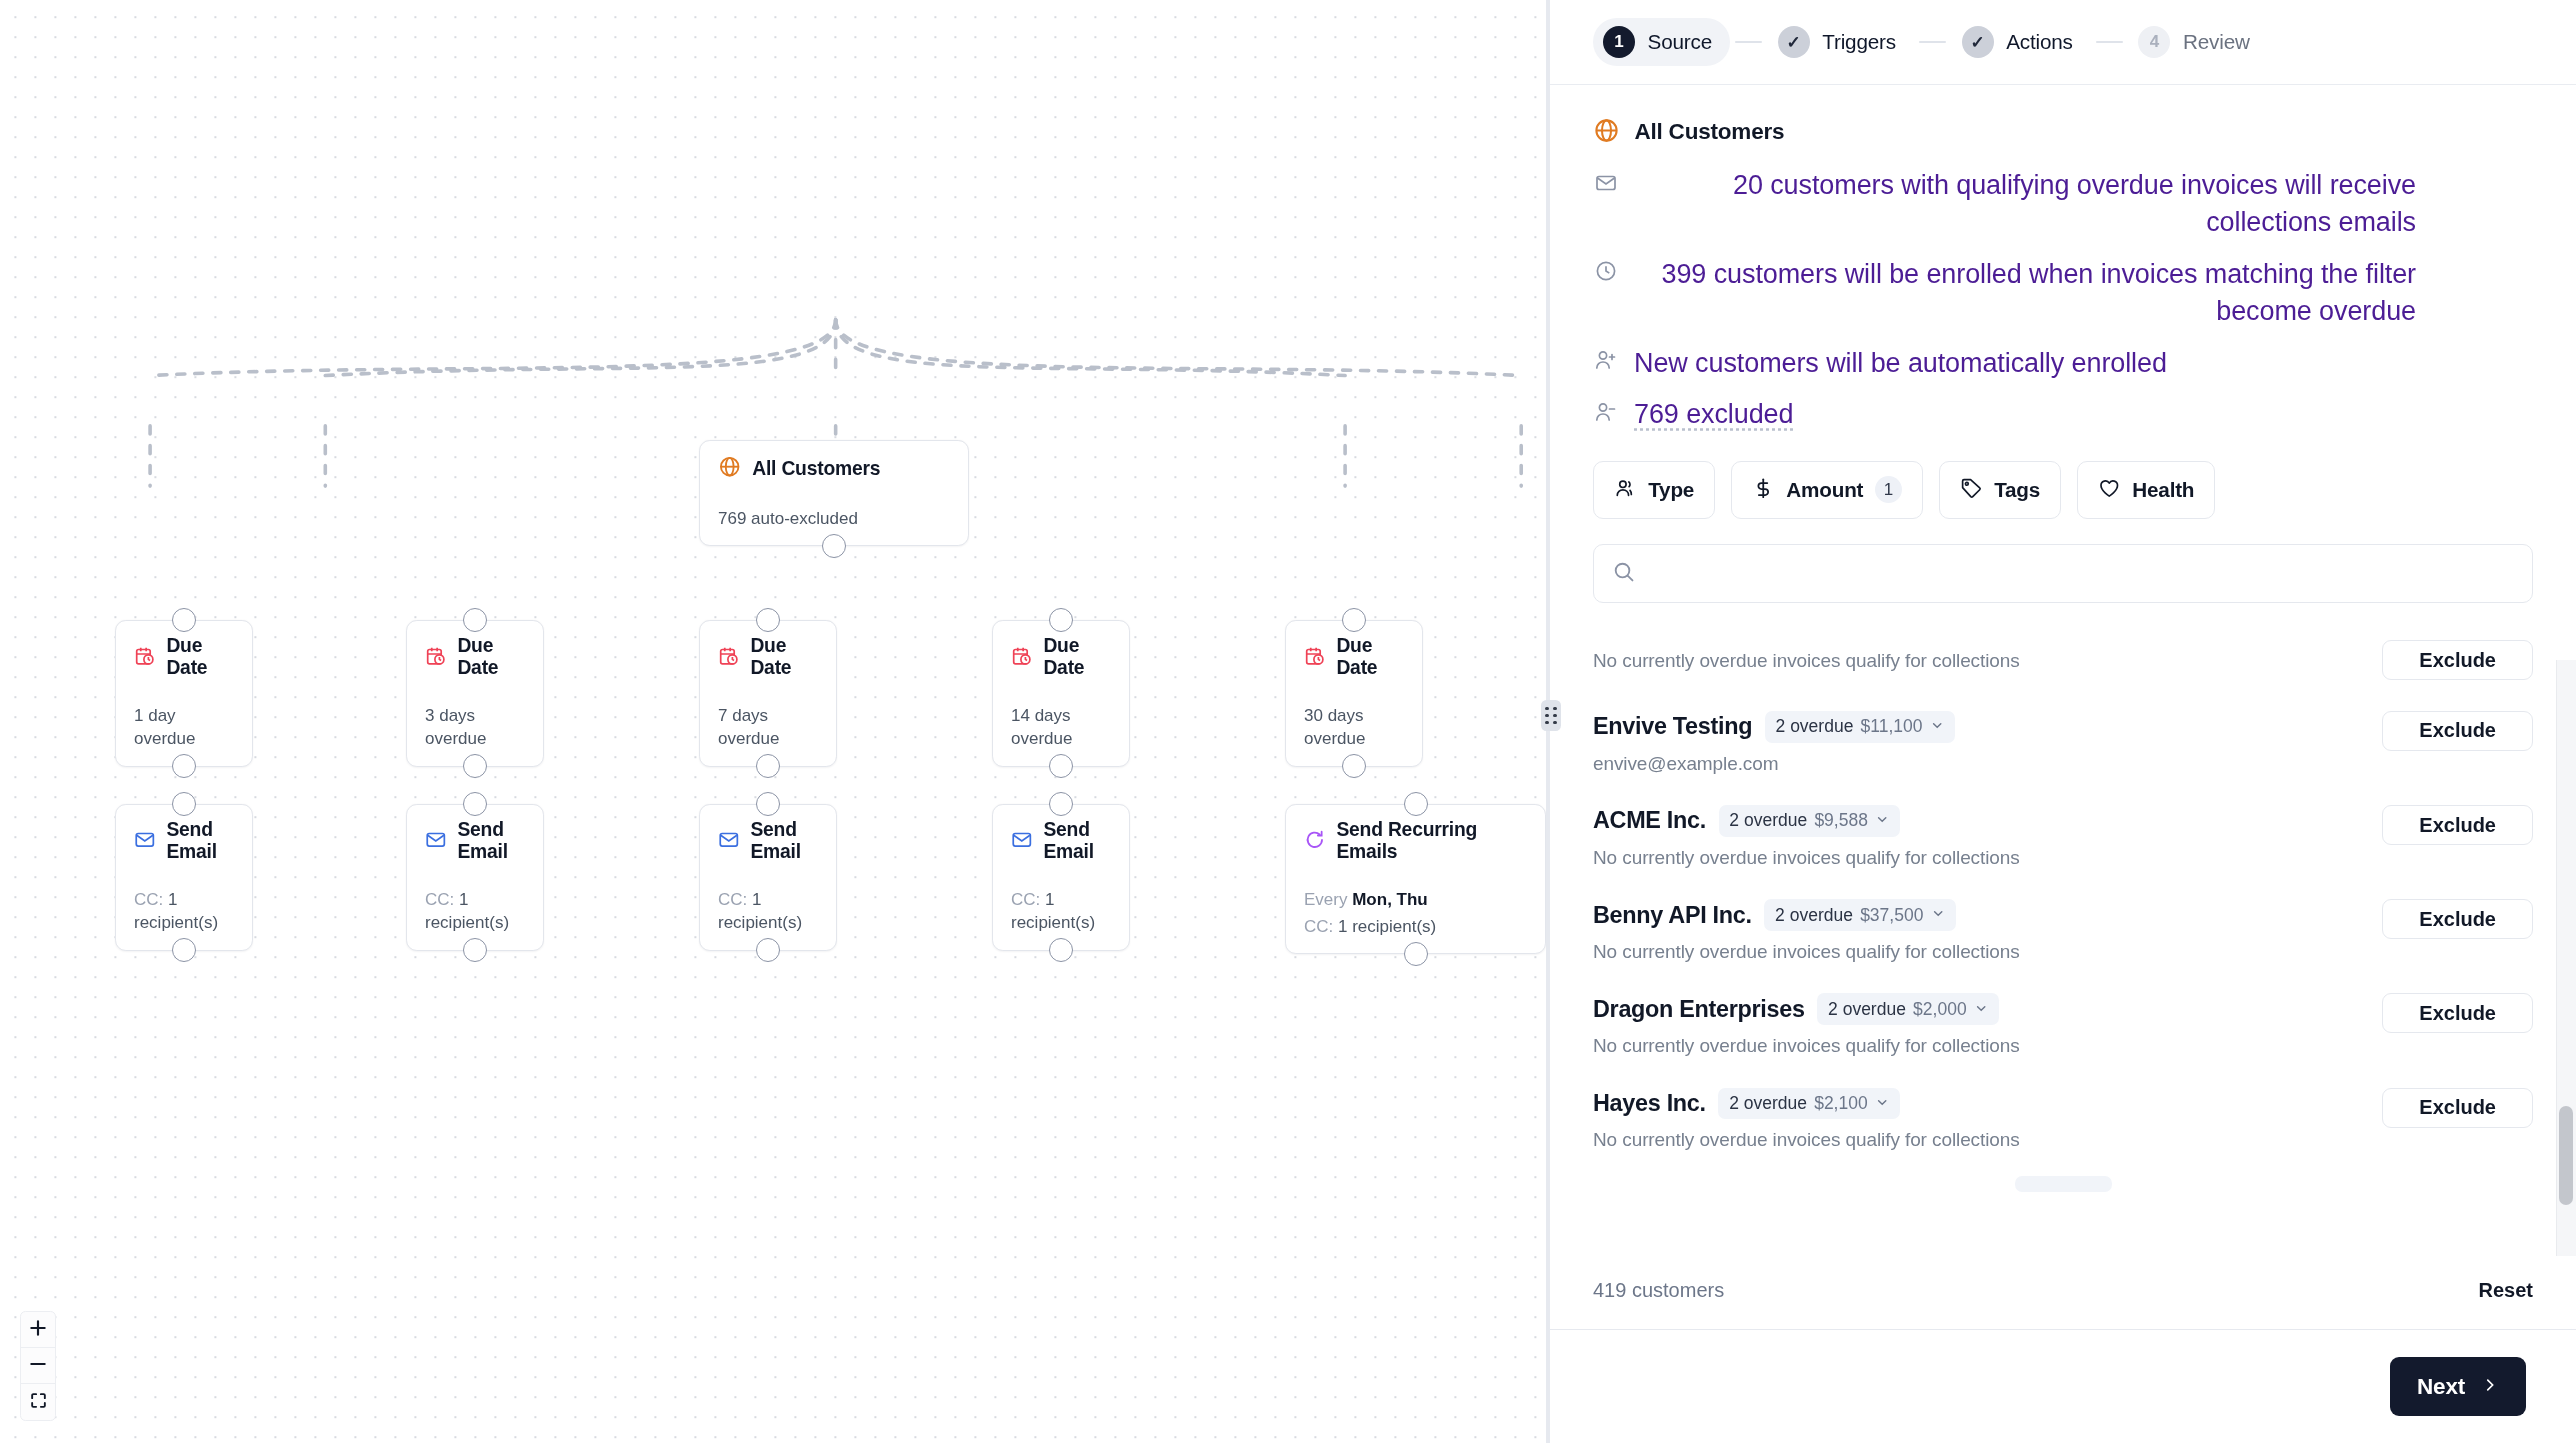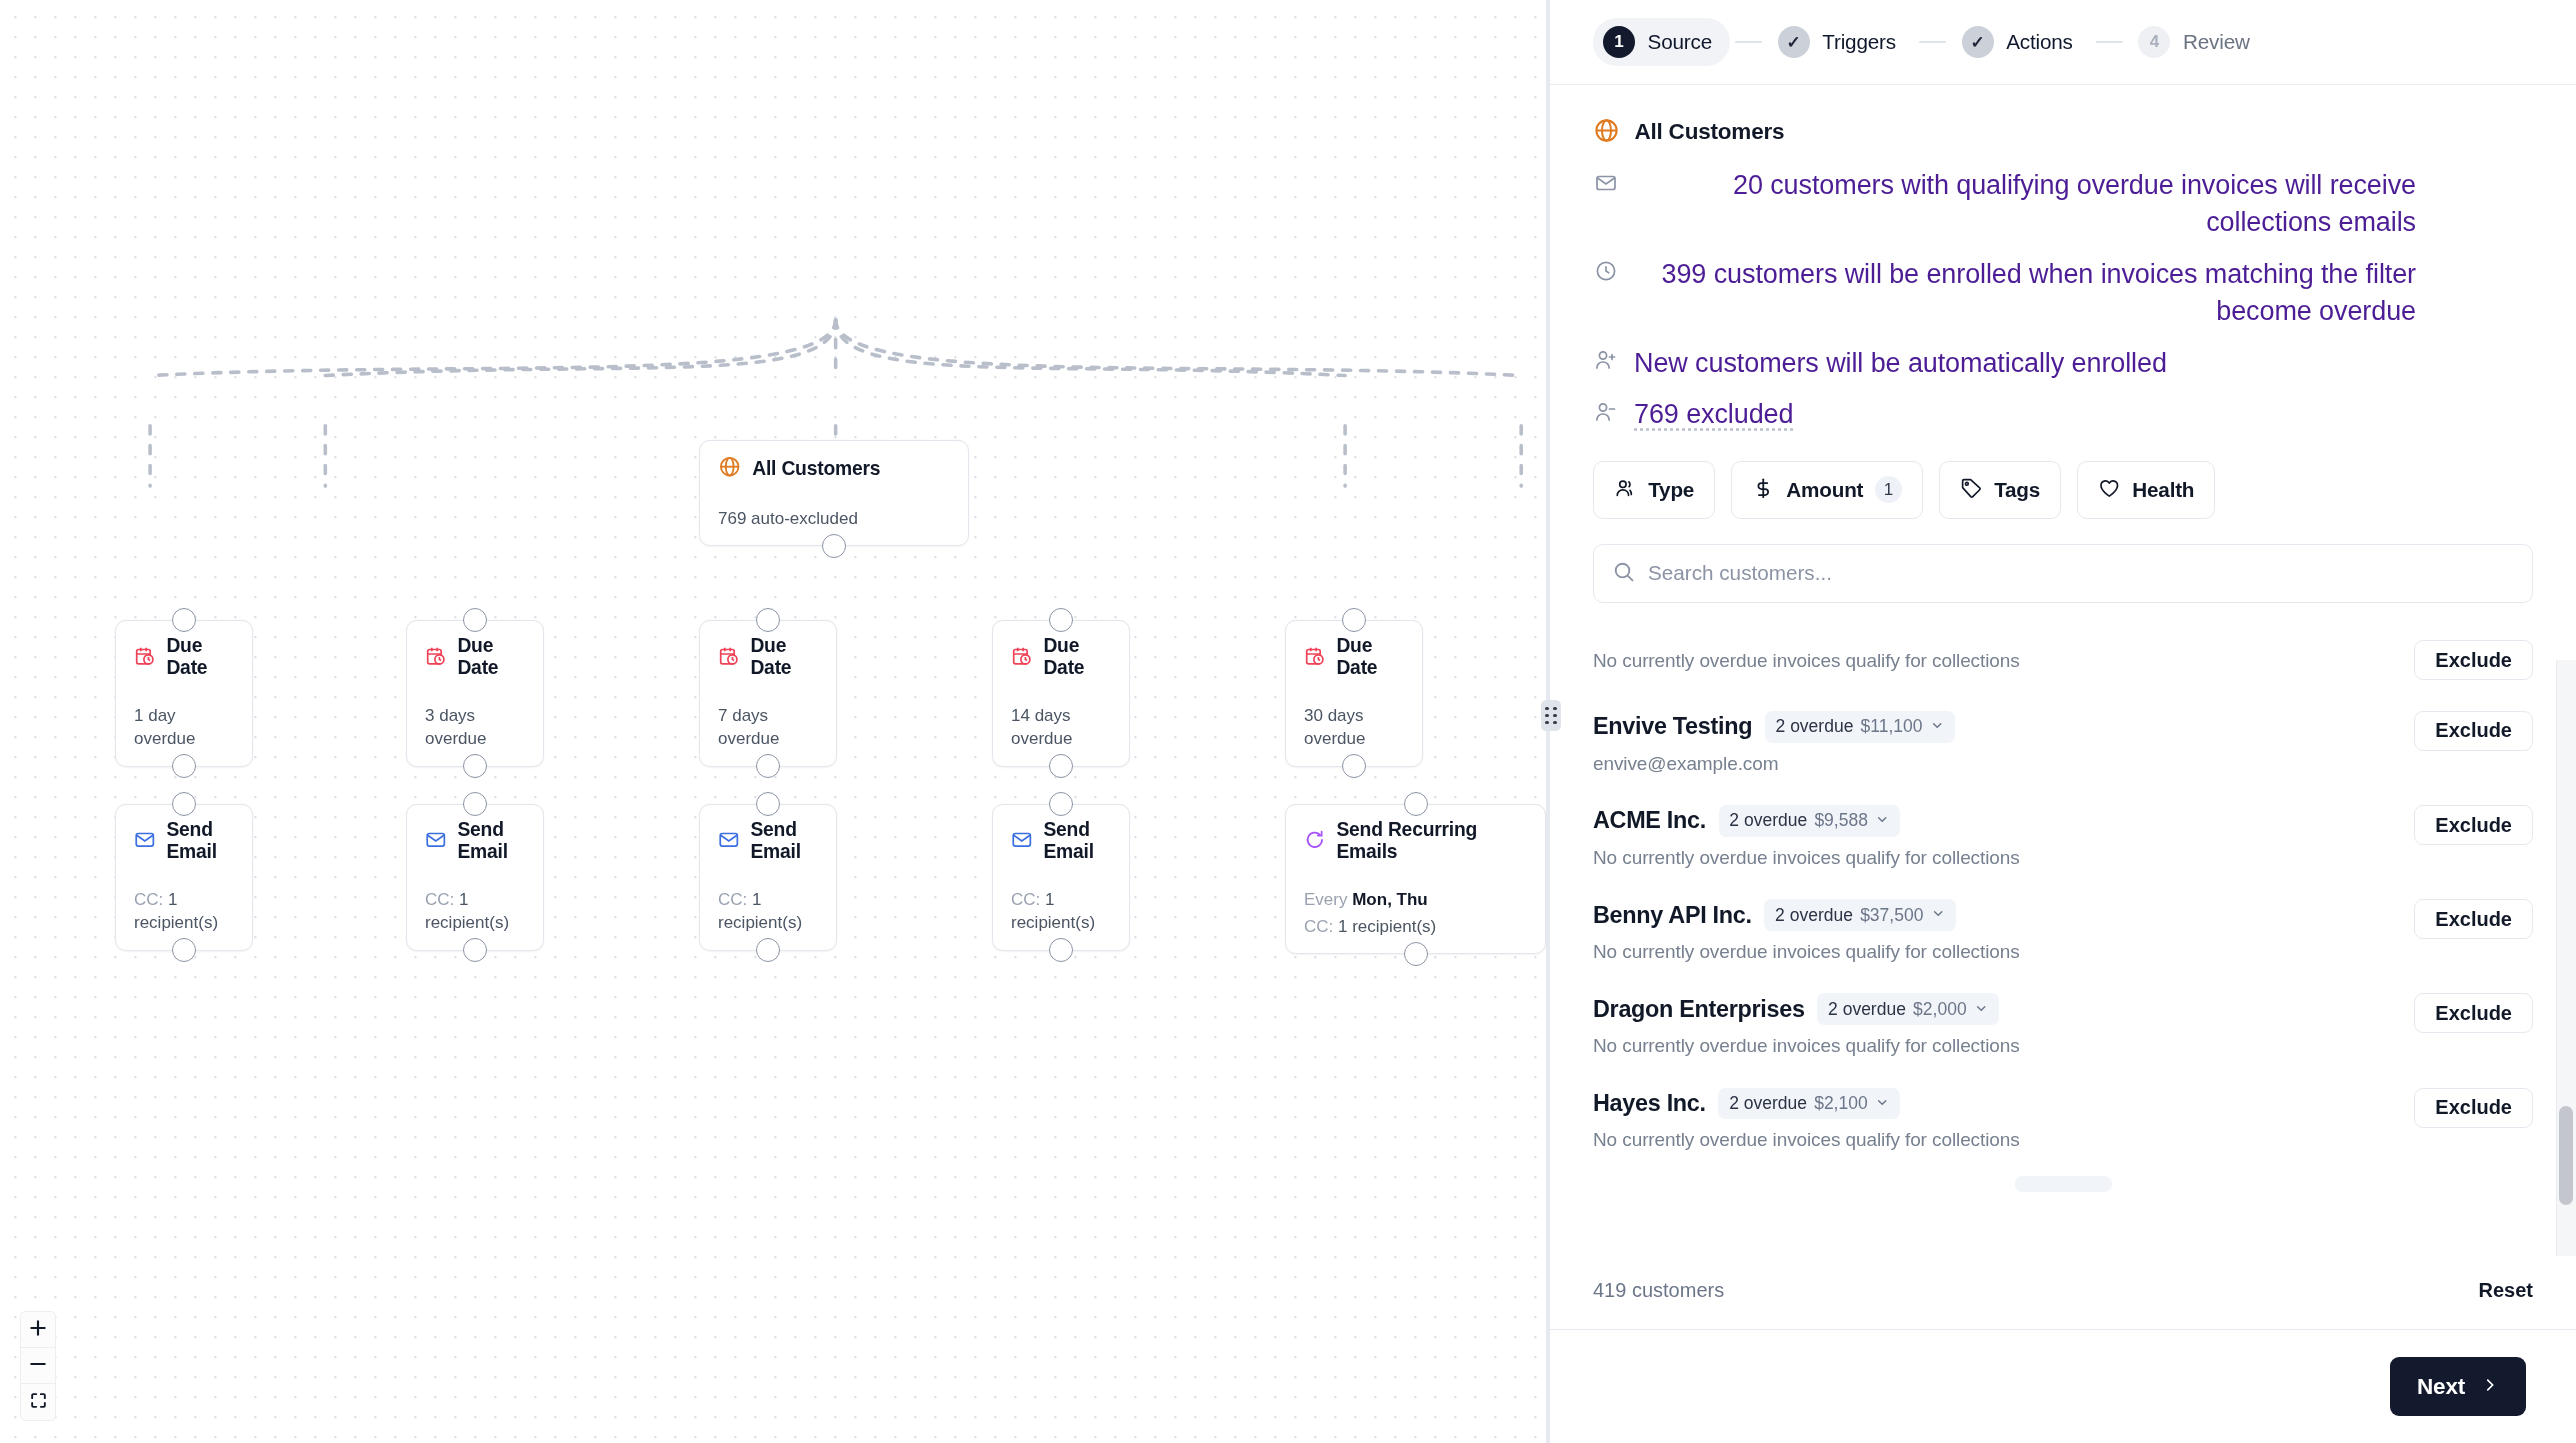--- a/index.html
+++ b/index.html
@@ -177,21 +177,21 @@
   .cust-name { font-size: 23.4px; font-weight: 700; color: #111827; letter-spacing: -0.3px; }
   .cust-pill {
     display: flex; align-items: center; gap: 7.2px;
     background: #f1f4f9; border-radius: 7.2px; padding: 5.4px 10.8px; cursor: pointer;
   }
   .cust-pill .ov { font-size: 17.5px; color: #2b3344; font-weight: 500; }
   .cust-pill .amt { font-size: 17.5px; color: #6c7689; font-weight: 500; }
   .cust-sub { margin-top: 10px; font-size: 19px; color: #77808f; letter-spacing: -0.1px; }
   .excl-btn {
     flex: 0 0 auto; margin-left: 21.6px;
-    height: 40px; min-width: 110px; padding: 0 20px;
+    height: 40px; min-width: 110px; padding: 0 36px;
     border: 0.9px solid #e5e8ee; border-radius: 9px; background: #fff;
     font-size: 20px; font-weight: 600; color: #111827; cursor: pointer;
     font-family: inherit;
     display:flex; align-items:center; justify-content:center;
   }
   
   #peek {
     margin: 9px auto 0 auto; width: 97px; height: 16px;
     background: #f1f4f9; border-radius: 7.2px;
   }
@@ -607,21 +607,20 @@
           </div>
         </div>
 
         <div id="search">
           <span>
             <svg width="23.4" height="23.4" viewBox="0 0 24 24" fill="none" stroke="#8b93a5" stroke-width="1.9" stroke-linecap="round">
               <circle cx="10.8" cy="10.8" r="7"></circle>
                 <path d="M16 16l5 5"></path>
             </svg>
           </span>
-          <input type="text" placeholder="Search customers..." style="">
         </div>
 
         <div id="cust-list">
 
           <div class="cust-row">
             <div class="cust-left">
               <div class="cust-sub">No currently overdue invoices qualify for collections</div>
             </div>
             <button class="excl-btn">Exclude</button>
           </div>

